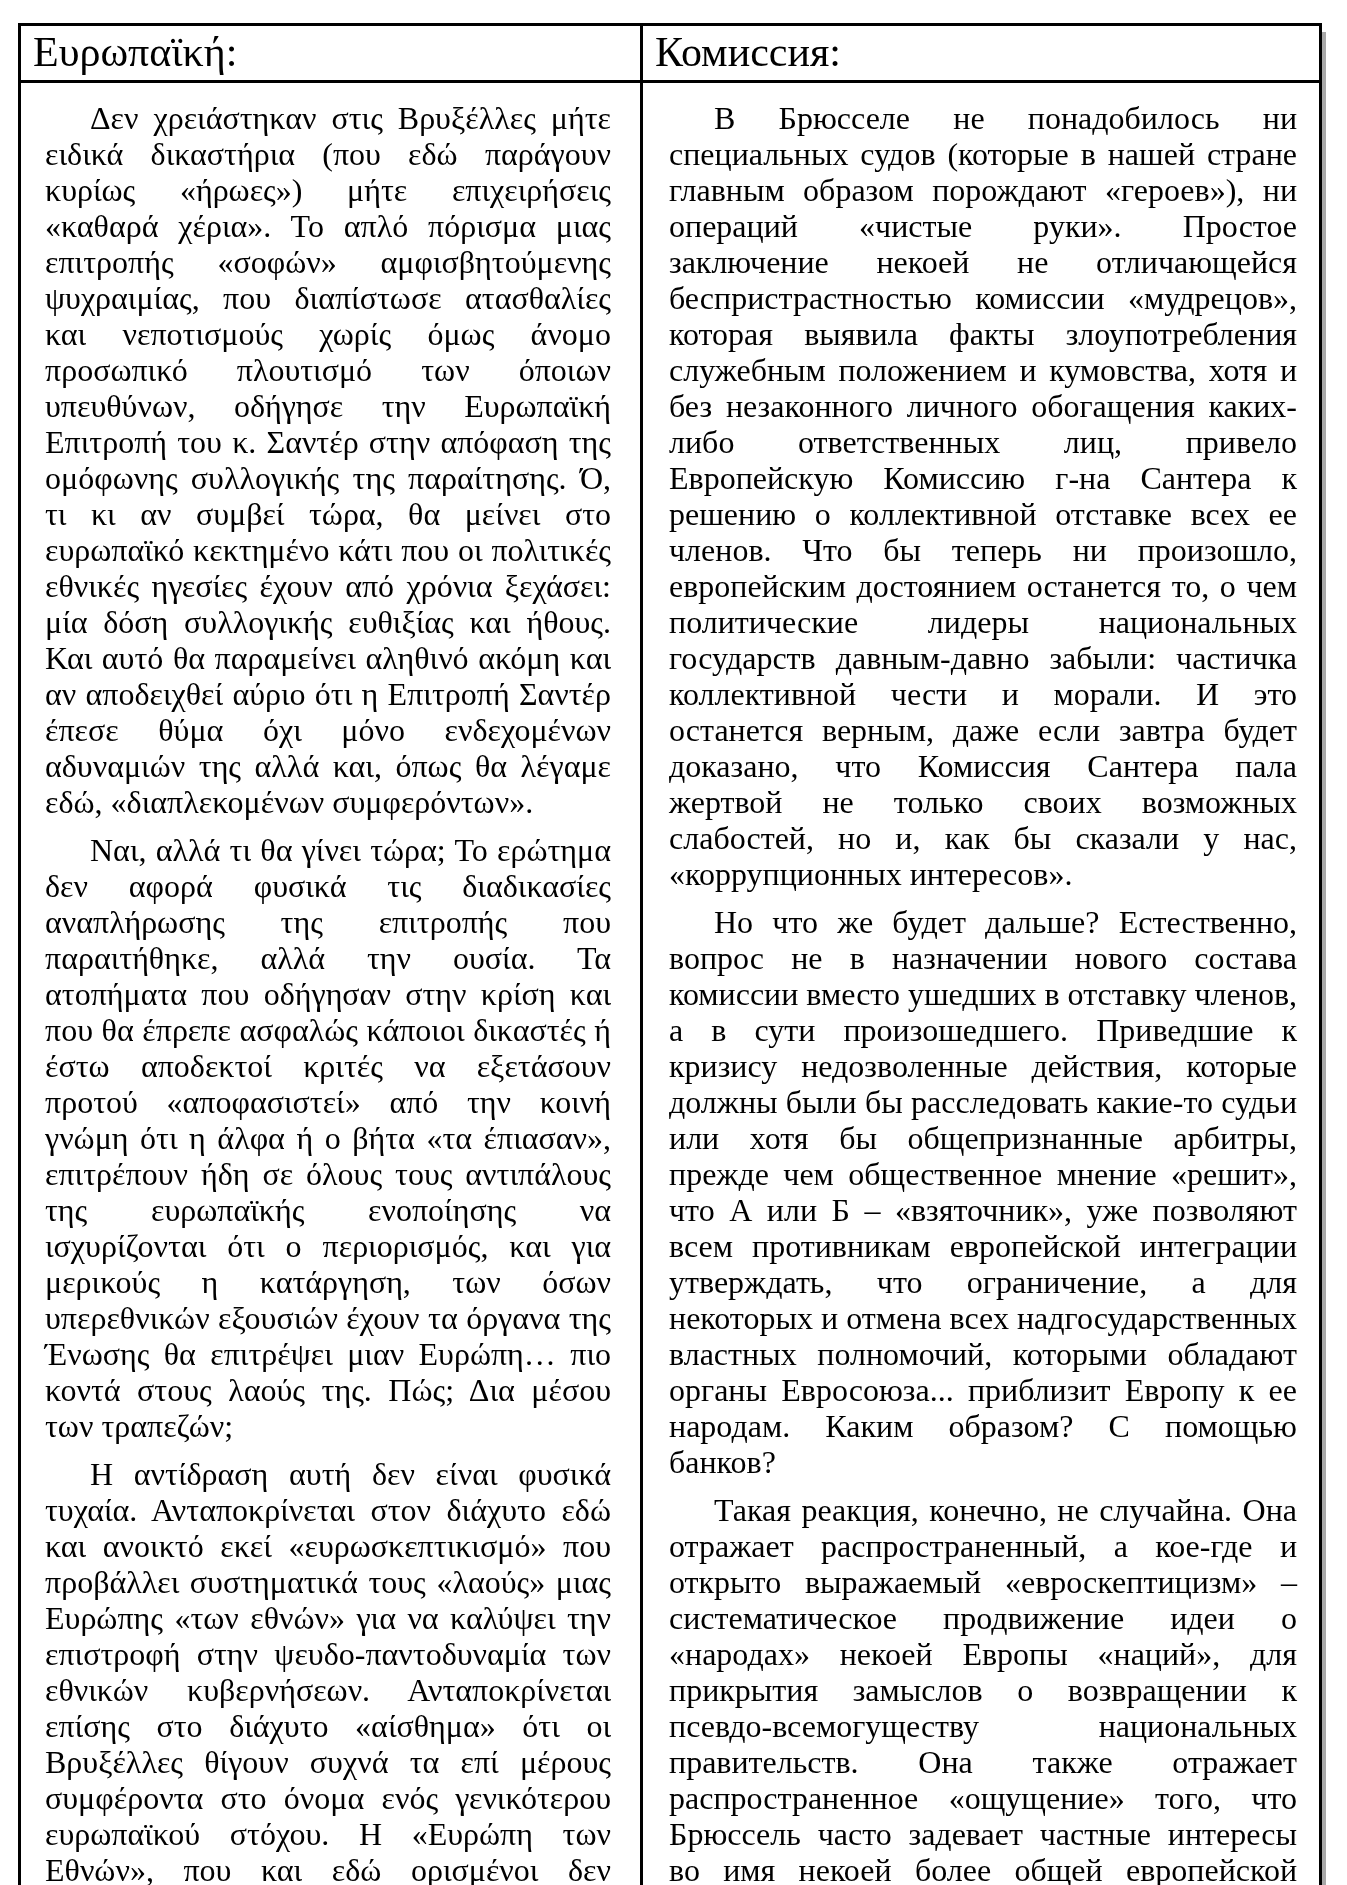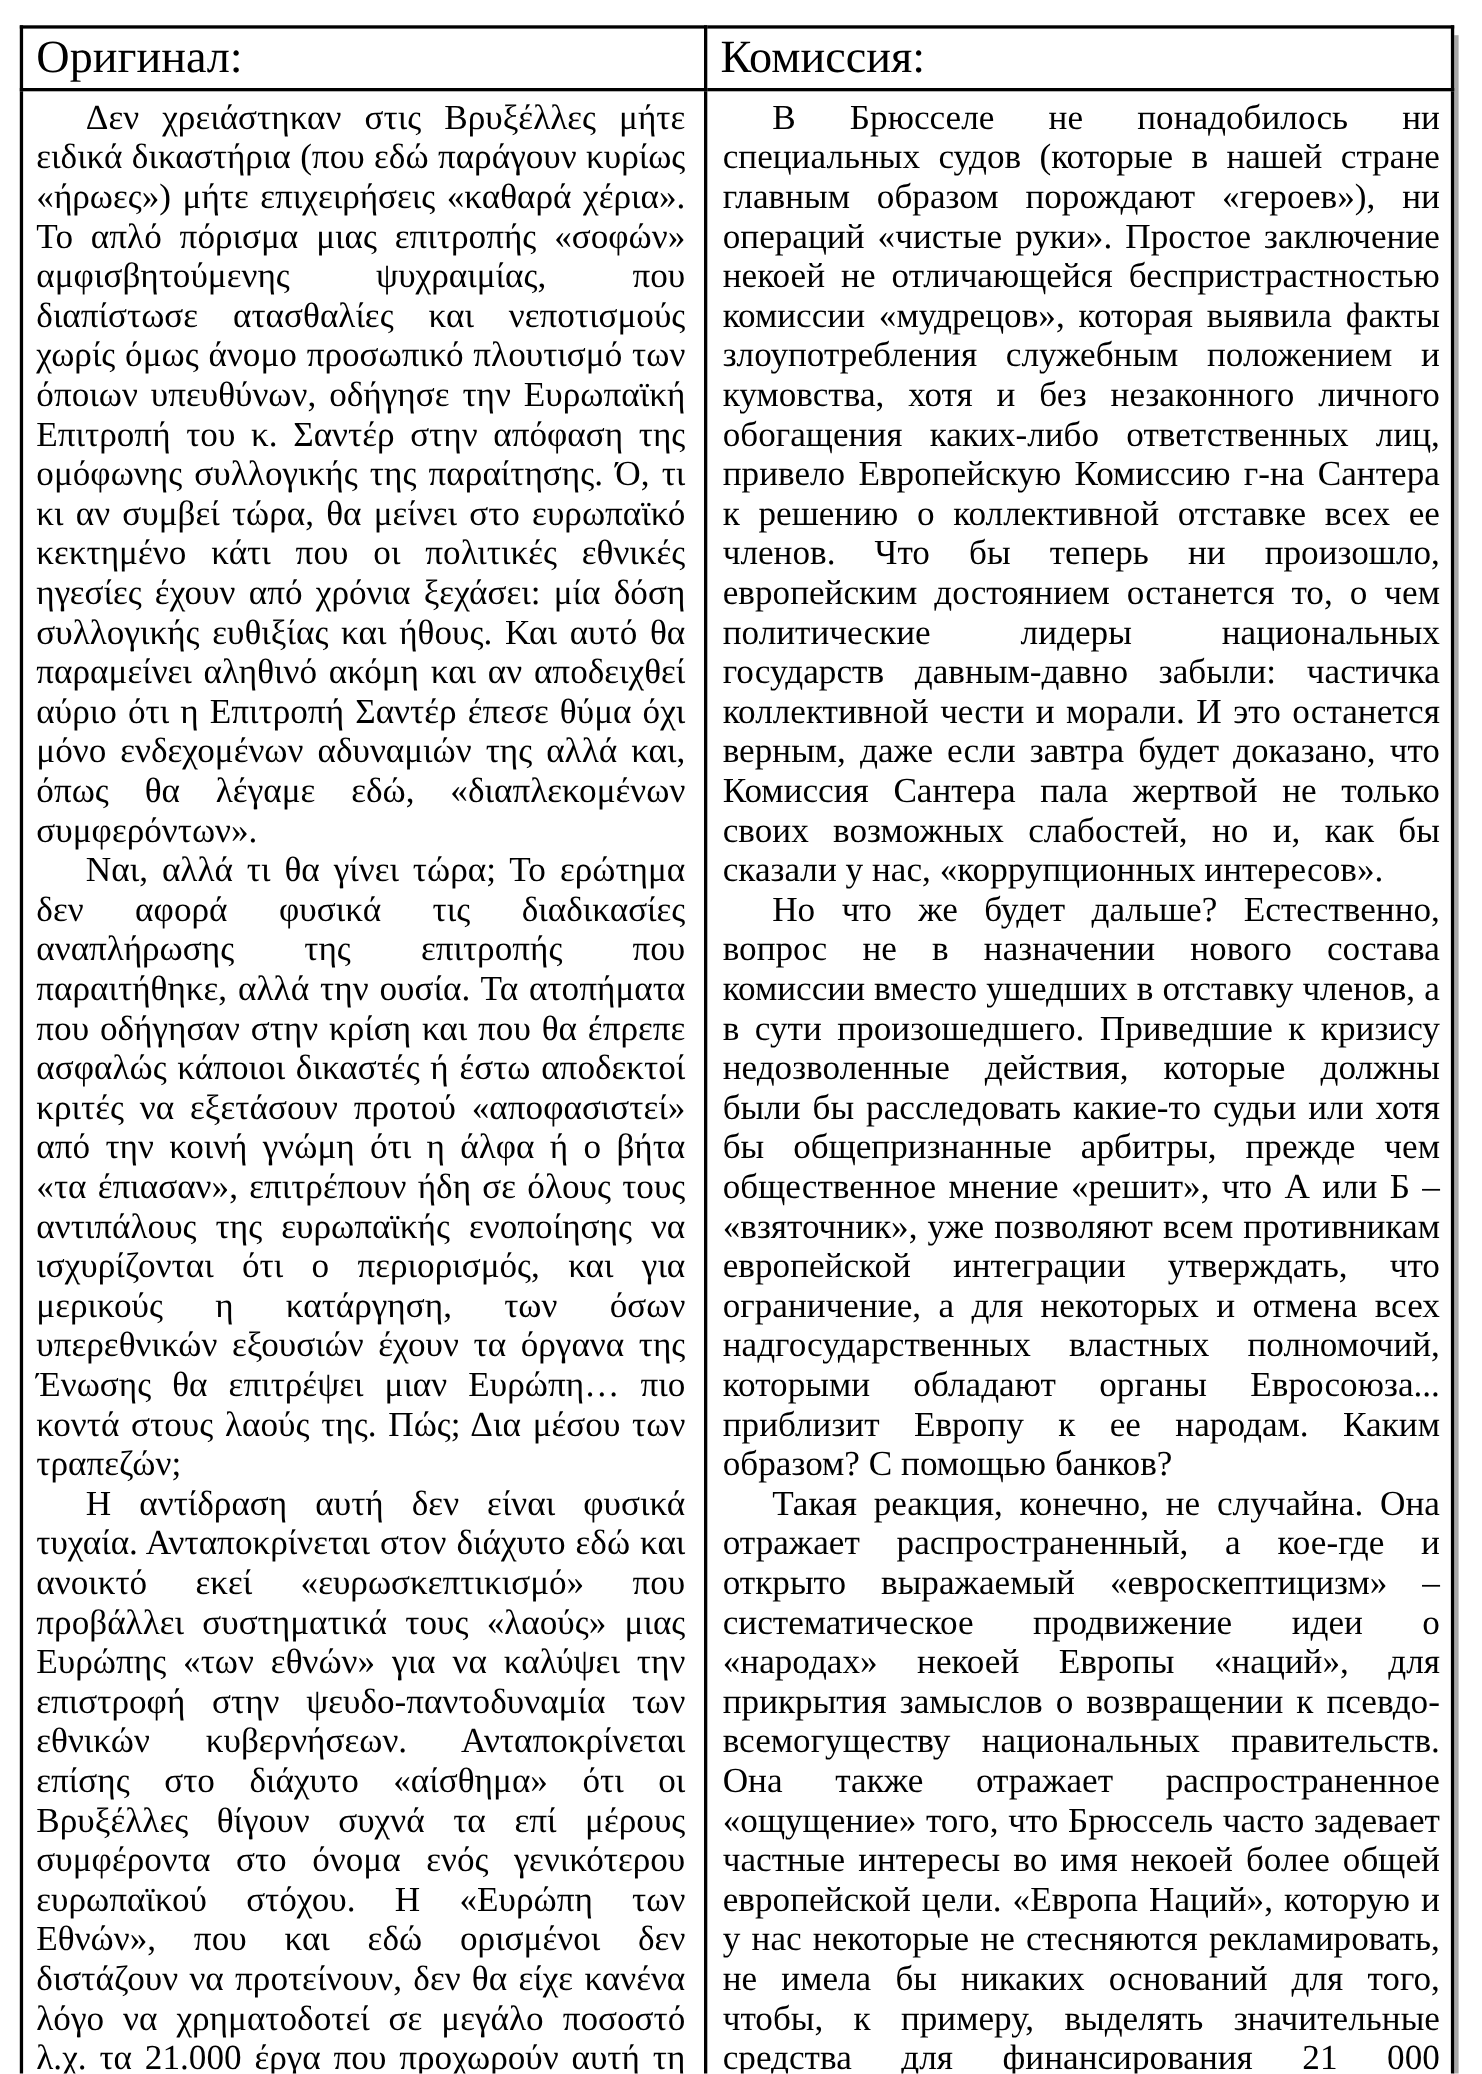--- a/index.html
+++ b/index.html
@@ -42,32 +42,32 @@
   }
   .col-original  { width: 607px; }
   .doc-table td {
     vertical-align: top;
     font-size: 32px;
     line-height: 36px;
   }
   td.cell-original    { padding: 5px 17px 0 12px; }
   td.cell-translation { padding: 5px 10px 0 14px; }
   .para {
-    margin: 0;
+    margin: 12px;
     text-indent: 45px;
     text-align: justify;
   }
 </style>
 </head>
 <body>
 
 <table class="doc-table">
   <thead>
     <tr>
-      <th class="col-original">Оригинал:</th>
+      <th class="col-original">Ευρωπαϊκή:</th>
       <th class="col-translation">Комиссия:</th>
     </tr>
   </thead>
   <tbody>
     <tr>
       <td class="cell-original" lang="el">
           <p class="para">Δεν χρειάστηκαν στις Βρυξέλλες μήτε ειδικά δικαστήρια (που εδώ παράγουν κυρίως «ήρωες») μήτε επιχειρήσεις «καθαρά χέρια». Το απλό πόρισμα μιας επιτροπής «σοφών» αμφισβητούμενης ψυχραιμίας, που διαπίστωσε ατασθαλίες και νεποτισμούς χωρίς όμως άνομο προσωπικό πλουτισμό των όποιων υπευθύνων, οδήγησε την Ευρωπαϊκή Επιτροπή του κ. Σαντέρ στην απόφαση της ομόφωνης συλλογικής της παραίτησης. Ό, τι κι αν συμβεί τώρα, θα μείνει στο ευρωπαϊκό κεκτημένο κάτι που οι πολιτικές εθνικές ηγεσίες έχουν από χρόνια ξεχάσει: μία δόση συλλογικής ευθιξίας και ήθους. Και αυτό θα παραμείνει αληθινό ακόμη και αν αποδειχθεί αύριο ότι η Επιτροπή Σαντέρ έπεσε θύμα όχι μόνο ενδεχομένων αδυναμιών της αλλά και, όπως θα λέγαμε εδώ, «διαπλεκομένων συμφερόντων».</p>
           <p class="para">Ναι, αλλά τι θα γίνει τώρα; Το ερώτημα δεν αφορά φυσικά τις διαδικασίες αναπλήρωσης της επιτροπής που παραιτήθηκε, αλλά την ουσία. Τα ατοπήματα που οδήγησαν στην κρίση και που θα έπρεπε ασφαλώς κάποιοι δικαστές ή έστω αποδεκτοί κριτές να εξετάσουν προτού «αποφασιστεί» από την κοινή γνώμη ότι η άλφα ή ο βήτα «τα έπιασαν», επιτρέπουν ήδη σε όλους τους αντιπάλους της ευρωπαϊκής ενοποίησης να ισχυρίζονται ότι ο περιορισμός, και για μερικούς η κατάργηση, των όσων υπερεθνικών εξουσιών έχουν τα όργανα της Ένωσης θα επιτρέψει μιαν Ευρώπη… πιο κοντά στους λαούς της. Πώς; Δια μέσου των τραπεζών;</p>
           <p class="para">Η αντίδραση αυτή δεν είναι φυσικά τυχαία. Ανταποκρίνεται στον διάχυτο εδώ και ανοικτό εκεί «ευρωσκεπτικισμό» που προβάλλει συστηματικά τους «λαούς» μιας Ευρώπης «των εθνών» για να καλύψει την επιστροφή στην ψευδο-παντοδυναμία των εθνικών κυβερνήσεων. Ανταποκρίνεται επίσης στο διάχυτο «αίσθημα» ότι οι Βρυξέλλες θίγουν συχνά τα επί μέρους συμφέροντα στο όνομα ενός γενικότερου ευρωπαϊκού στόχου. Η «Ευρώπη των Εθνών», που και εδώ ορισμένοι δεν διστάζουν να προτείνουν, δεν θα είχε κανένα λόγο να χρηματοδοτεί σε μεγάλο ποσοστό λ.χ. τα 21.000 έργα που προχωρούν αυτή τη στιγμή στη χώρα μας. Διότι ο καθένας θα κράταγε τα ωραία του τα λεφτά για τον εαυτό του.</p>
         </td>

